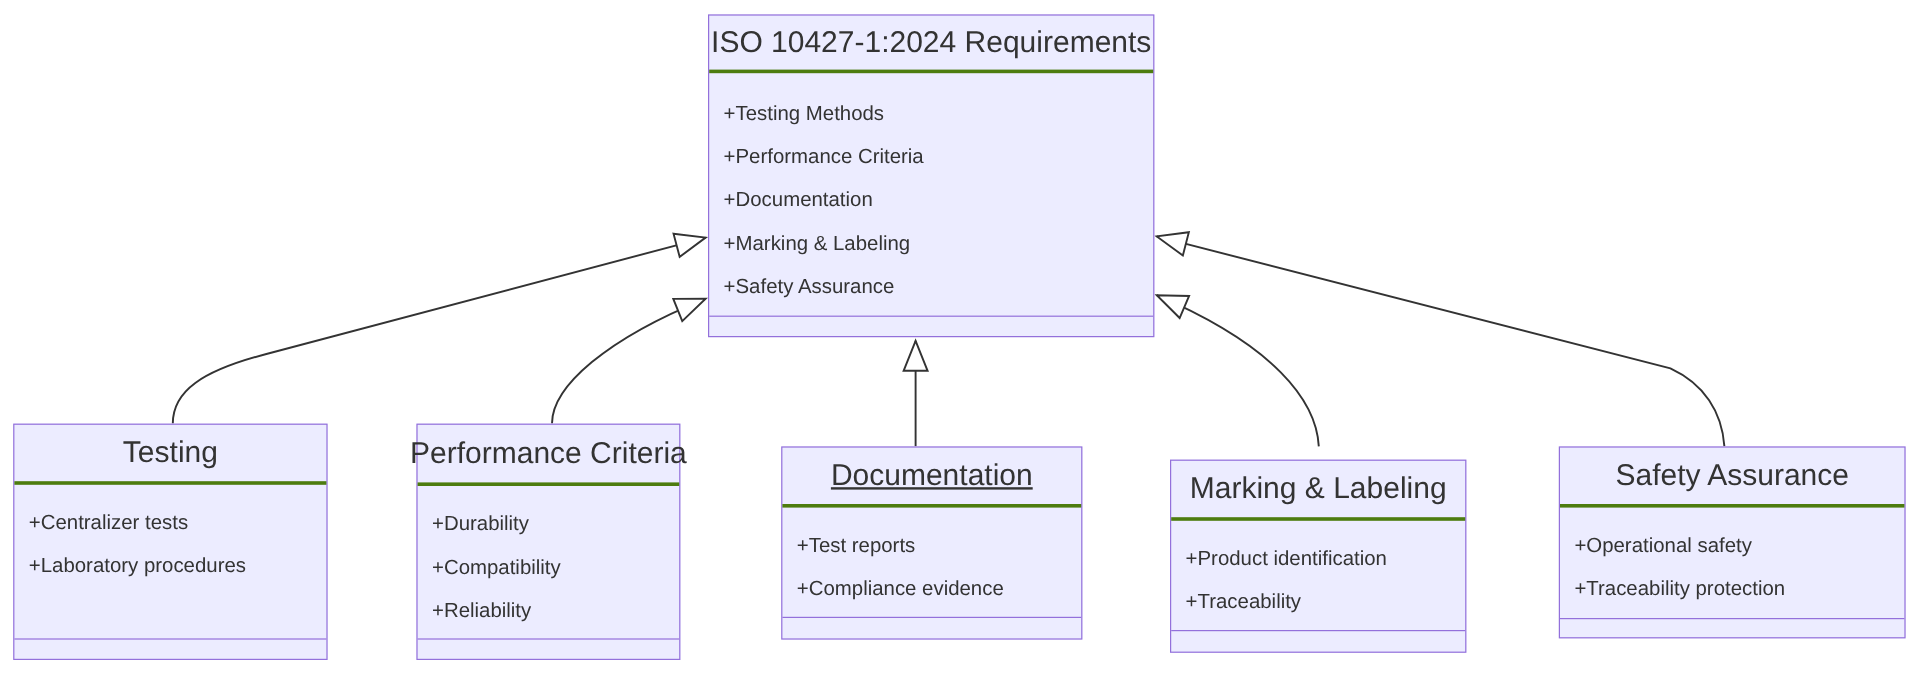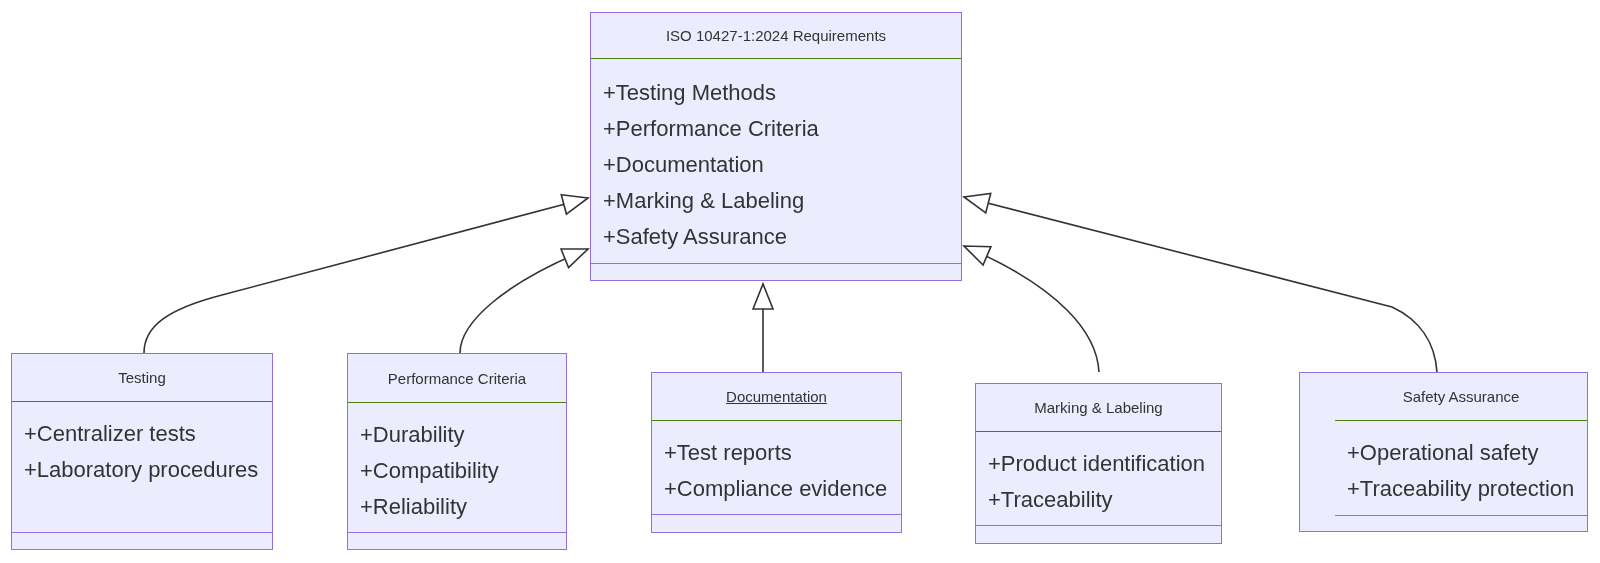--- a/index.html
+++ b/index.html
@@ -29,32 +29,32 @@
     background: #ECECFF;
     border: 1px solid #9370DB;
     display: flex;
     flex-direction: column;
     color: #333333;
   }
   .uml-title {
     display: flex;
     align-items: center;
     justify-content: center;
-    border-bottom: 1px solid #4d7c0f;
-    font-size: 15px;
+    border-bottom: 3px solid #4d7c0f;
+    font-size: 25px;
     white-space: nowrap;
     flex: 0 0 auto;
   }
   .uml-attrs {
     flex: 1 1 auto;
     padding: 14px 12px 0 12px;
     overflow: hidden;
   }
   .uml-attr {
-    font-size: 22px;
+    font-size: 17px;
     line-height: 36px;
     white-space: nowrap;
   }
   .uml-methods {
     flex: 0 0 auto;
     border-top: 1px solid #9370DB;
   }
 
   
   #box-parent   { left: 590px;  top: 12px;  width: 372px; height: 269px; }
@@ -71,21 +71,21 @@
   #box-perf     .uml-methods { height: 16px; }
 
   #box-doc      { left: 651px;  top: 372px; width: 251px; height: 161px; }
   #box-doc      .uml-title   { height: 47px; text-decoration: underline; }
   #box-doc      .uml-methods { height: 17px; }
 
   #box-marking  { left: 975px;  top: 372px; width: 247px; height: 161px; margin-top: 11px; }
   #box-marking  .uml-title   { height: 47px; }
   #box-marking  .uml-methods { height: 17px; }
 
-  #box-safety   { left: 1299px; top: 372px; width: 289px; height: 160px; padding-left: 35px; }
+  #box-safety   { left: 1299px; top: 372px; width: 289px; height: 160px; }
   #box-safety   .uml-title   { height: 47px; }
   #box-safety   .uml-methods { height: 15px; }
 </style>
 </head>
 <body>
 
 <div class="canvas">
 
   <svg class="edges" viewBox="0 0 1600 563" xmlns="http://www.w3.org/2000/svg">
     <defs>

